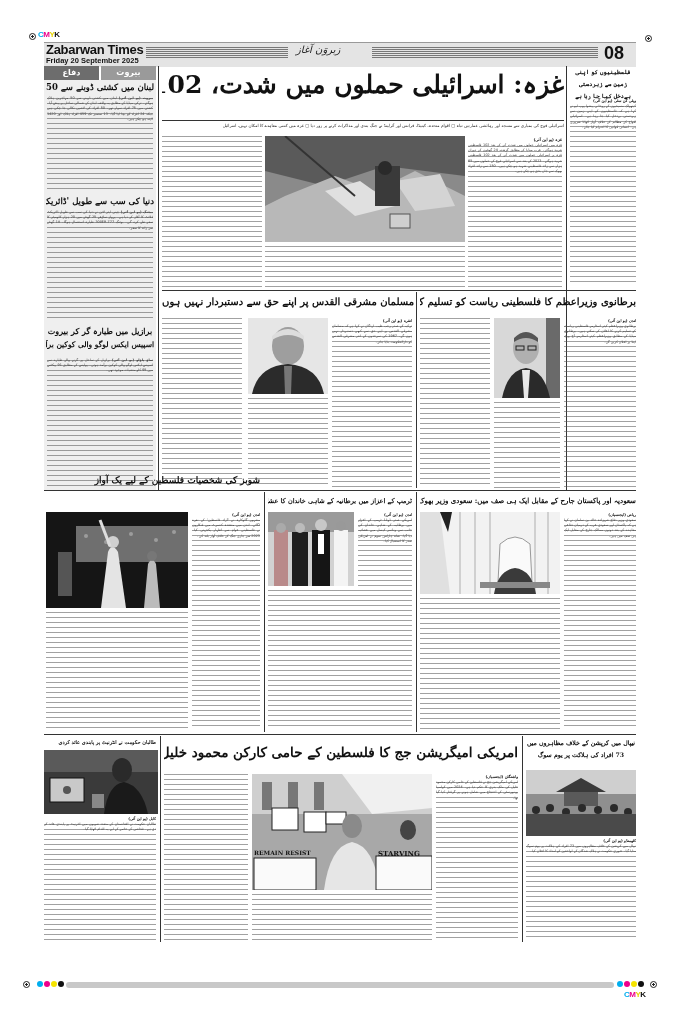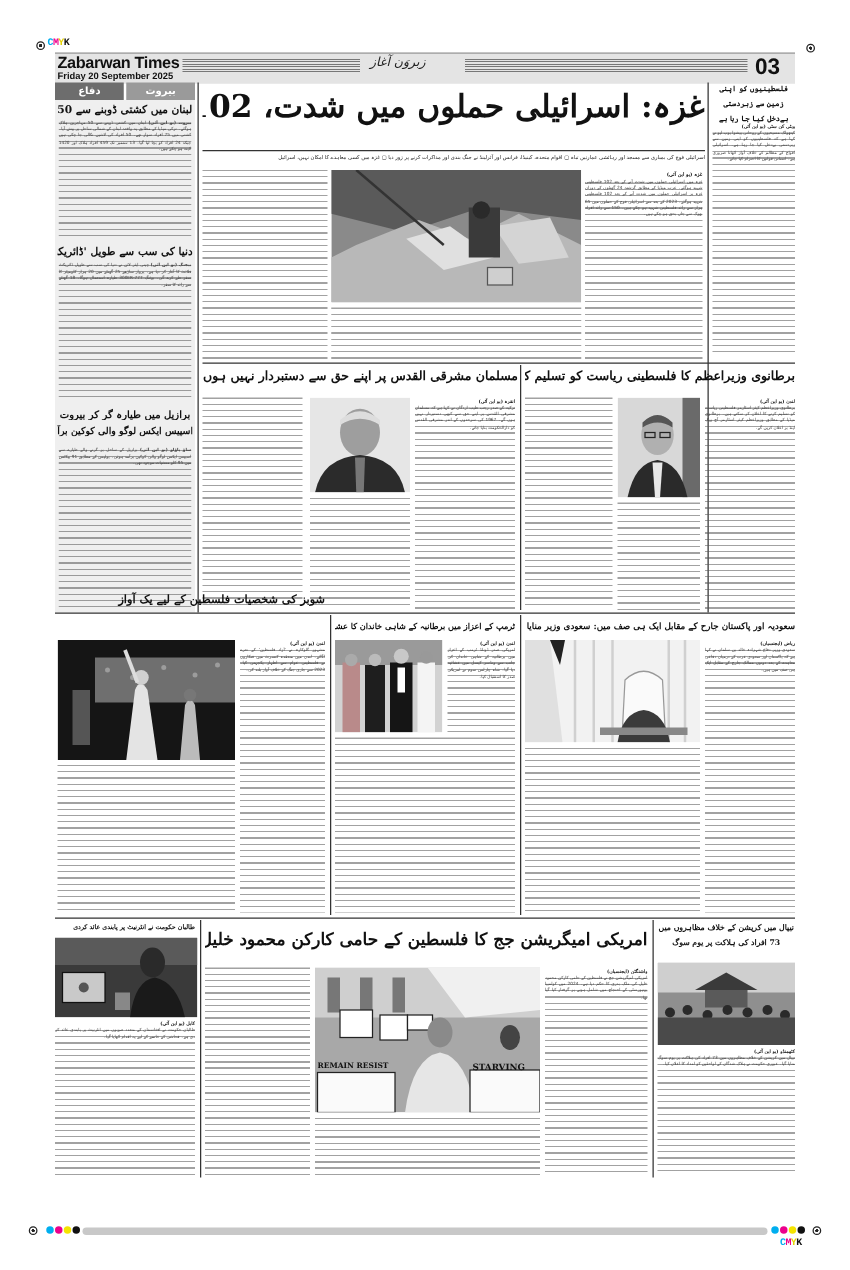--- a/index.html
+++ b/index.html
@@ -1,19 +1,19 @@
 <!DOCTYPE html>
 <html><head>
 <meta charset="utf-8">
 <style>
   html, body { margin:0; padding:0; }
   body { width:680px; height:1016px; background:#ffffff; position:relative; overflow:hidden; font-family:"DejaVu Sans", sans-serif; color:#111; }
   .abs { position:absolute; }
   .reg { width:7px; height:7px; border-radius:50%; border:1px solid #222; background:radial-gradient(circle,#222 35%,#fff 40%); box-sizing:border-box; }
-  .cmyk { font-family:Liberation Mono, monospace; font-weight:bold; font-size:8px; letter-spacing:-0.5px; }
+  .cmyk { font-family:Liberation Sans, sans-serif; font-weight:bold; font-size:8px; letter-spacing:-0.5px; }
   .cmyk .c{color:#00aeef}.cmyk .m{color:#ec008c}.cmyk .y{color:#e6d200}.cmyk .k{color:#111}
   
   .masthead { left:44px; top:42px; width:592px; height:24px; background:#e4e4e4; border-top:1px solid #999; }
   .brand { left:46px; top:42px; font-family:"Liberation Sans", sans-serif; font-weight:bold; font-size:13px; letter-spacing:-0.3px; color:#111; }
   .date { left:46px; top:56px; font-family:"Liberation Sans", sans-serif; font-weight:bold; font-size:7.5px; color:#111; }
   .stripes { height:11px; background:repeating-linear-gradient(#777 0 1px, transparent 1px 2px); }
   .urdu-logo { left:296px; top:44px; font-family:"DejaVu Serif", serif; font-style:italic; font-size:10px; color:#222; }
   .pageno { left:604px; top:43px; font-family:"Liberation Sans", sans-serif; font-weight:bold; font-size:18px; color:#111; }
   
   .txt { direction:rtl; font-size:3.4px; line-height:5.2px; color:#333; text-align:justify; overflow:hidden; }
@@ -35,21 +35,21 @@
 <div class="abs cmyk" style="left:38px;top:30px;"><span class="c">C</span><span class="m">M</span><span class="y">Y</span><span class="k">K</span></div>
 <div class="abs reg" style="left:29px;top:33px;"></div>
 <div class="abs reg" style="left:645px;top:35px;"></div>
 
 <div class="abs masthead"></div>
 <div class="abs brand">Zabarwan Times</div>
 <div class="abs date">Friday 20 September 2025</div>
 <div class="abs stripes" style="left:146px;top:47px;width:142px;"></div>
 <div class="abs urdu-logo">زبروَن آغاز</div>
 <div class="abs stripes" style="left:372px;top:47px;width:226px;"></div>
-<div class="abs pageno">03</div>
+<div class="abs pageno">08</div>
 
 <div class="abs tabs">
   <div class="tab">دفاع</div>
   <div class="tab alt">بیروت</div>
 </div>
 <div class="abs leftcol"></div>
 <div class="abs hl" style="left:46px;top:82px;width:108px;font-size:8.5px;">لبنان میں کشتی ڈوبنے سے 50 افراد ہلاک</div>
 <div class="abs txt" style="left:47px;top:96px;width:106px;height:96px;"><b>بیروت (یو این آئی)</b> <span>لبنان میں کشتی ڈوبنے سے 50 مہاجرین ہلاک ہوگئے۔ ترکی میڈیا کے مطابق یہ واقعہ لبنان کے شمالی ساحل پر پیش آیا۔ کشتی میں 75 افراد سوار تھے۔ 50 افراد کی لاشیں نکالی جا چکی ہیں جبکہ 24 افراد کو بچا لیا گیا۔ 13 ستمبر تک 459 افراد ہلاک اور 1420 لاپتہ ہو چکے ہیں۔</span></div>
 <div class="abs lines" style="left:47px;top:98px;width:106px;height:92px;"></div>
 <div class="abs hl" style="left:46px;top:196px;width:108px;font-size:8.5px;">دنیا کی سب سے طویل 'ڈائریکٹ فلائٹ' کا آغاز</div>
@@ -121,21 +121,21 @@
     <polygon points="36,48 44,48 43,76 37,76" fill="#777"></polygon>
   </svg>
 </div>
 <div class="abs lines" style="left:248px;top:398px;width:80px;height:90px;"></div>
 <div class="abs hl" style="left:332px;top:318px;width:80px;font-size:3.8px;">انقرہ (یو این آئی)</div>
 <div class="abs txt" style="left:332px;top:324px;width:80px;height:164px;">ترکیہ کے صدر رجب طیب اردگان نے کہا ہے کہ مسلمان مشرقی القدس پر اپنے حق سے کبھی دستبردار نہیں ہوں گے۔ 1967 کی سرحدوں کے اندر مشرقی القدس کو دارالحکومت بنایا جائے۔</div>
 <div class="abs lines" style="left:332px;top:326px;width:80px;height:162px;"></div>
 
 <div class="abs rule-h" style="left:44px;top:490px;width:592px;"></div>
 
-<div class="abs hl" style="left:420px;top:493px;width:216px;font-size:7px;line-height:16px;">سعودیہ اور پاکستان جارح کے مقابل ایک ہی صف میں: سعودی وزیر منایا</div>
+<div class="abs hl" style="left:420px;top:493px;width:216px;font-size:7px;line-height:16px;">سعودیہ اور پاکستان جارح کے مقابل ایک ہی صف میں: سعودی وزیر بھوک</div>
 <div class="abs photo" style="left:420px;top:512px;width:140px;height:82px;">
   <svg width="140" height="82" viewBox="0 0 140 82">
     <rect width="140" height="82" fill="#f2f2f2"></rect>
     <g stroke="#d0d0d0" stroke-width="2">
         <line x1="40" y1="0" x2="40" y2="82"></line>
         <line x1="55" y1="0" x2="55" y2="82"></line>
         <line x1="70" y1="0" x2="70" y2="82"></line>
         <line x1="115" y1="0" x2="115" y2="82"></line>
         <line x1="128" y1="0" x2="128" y2="82"></line>
       </g>

